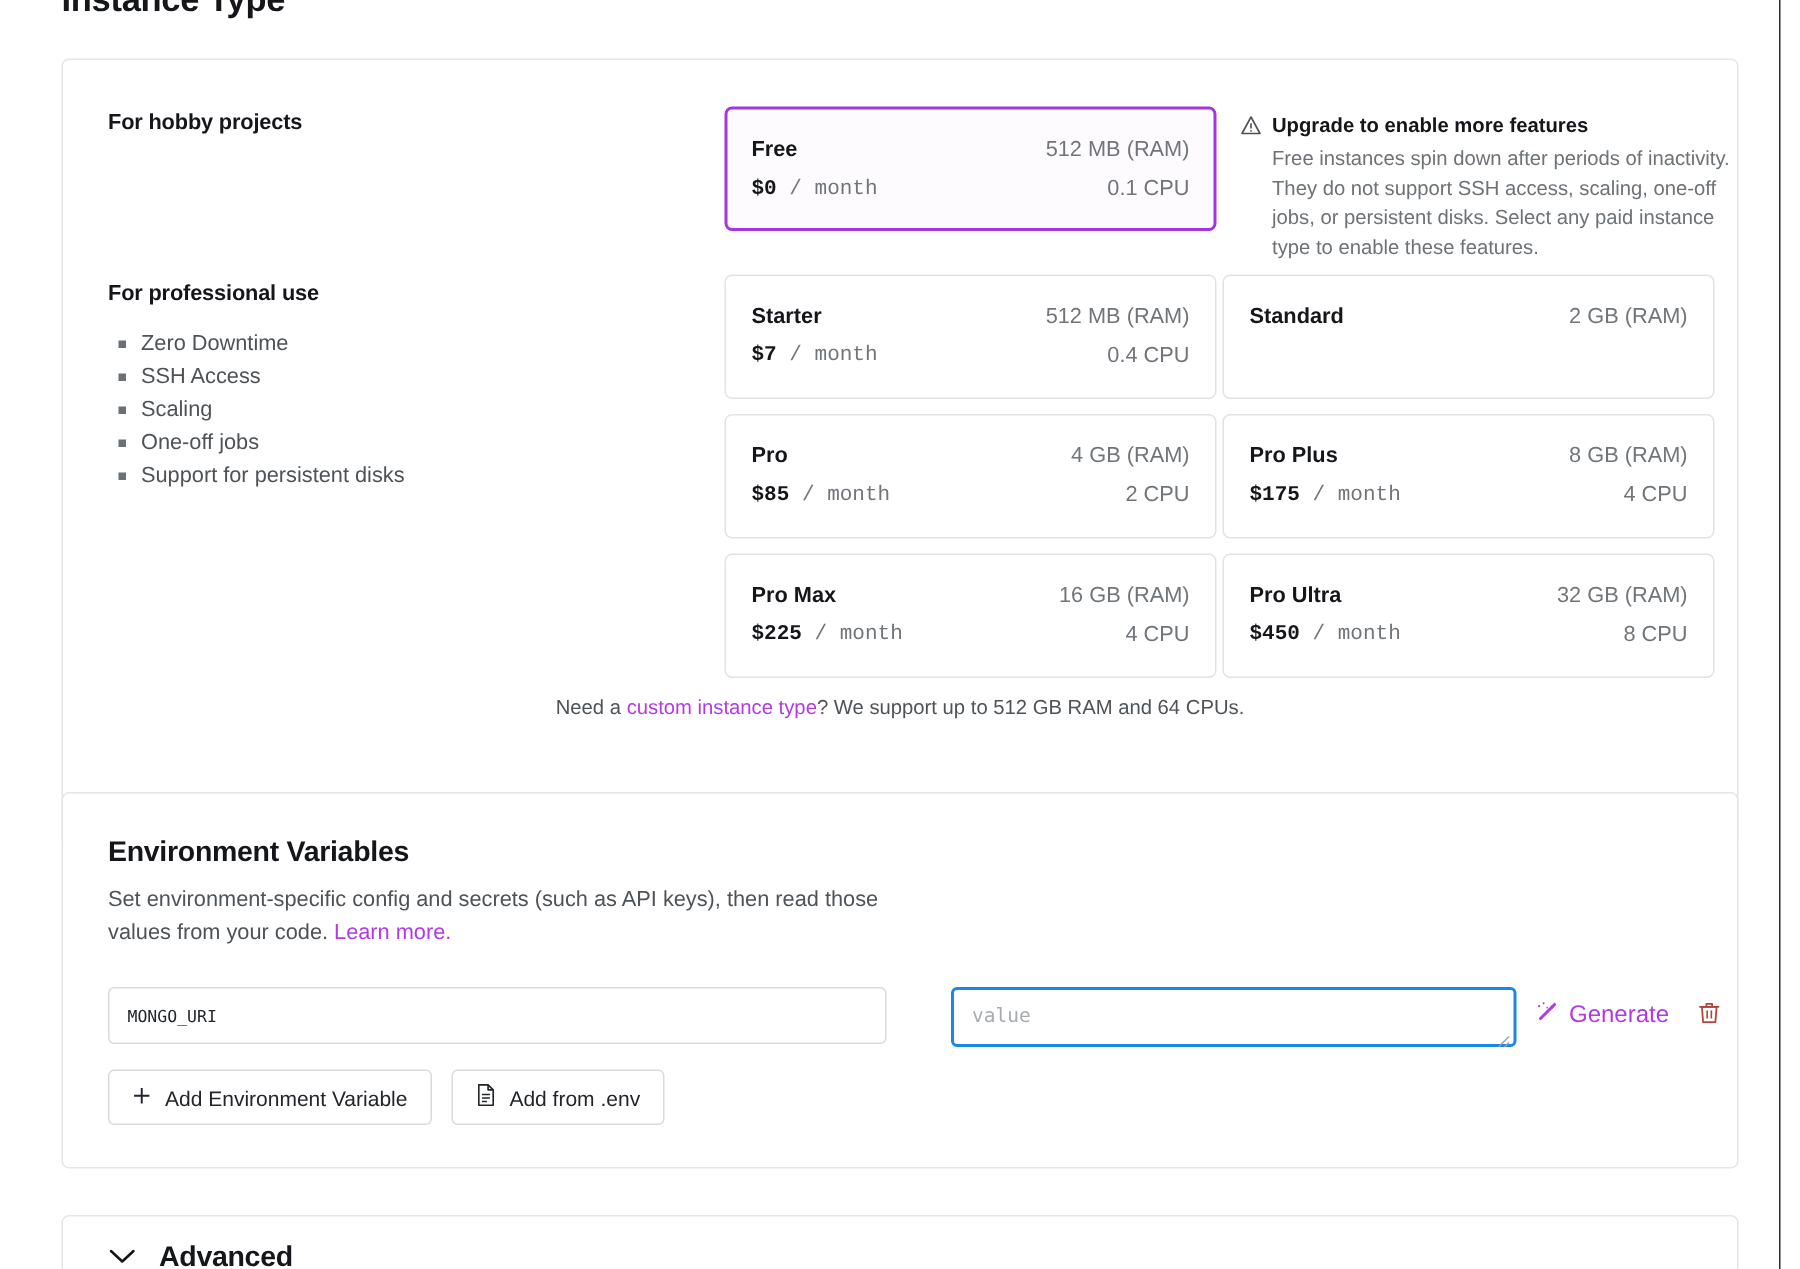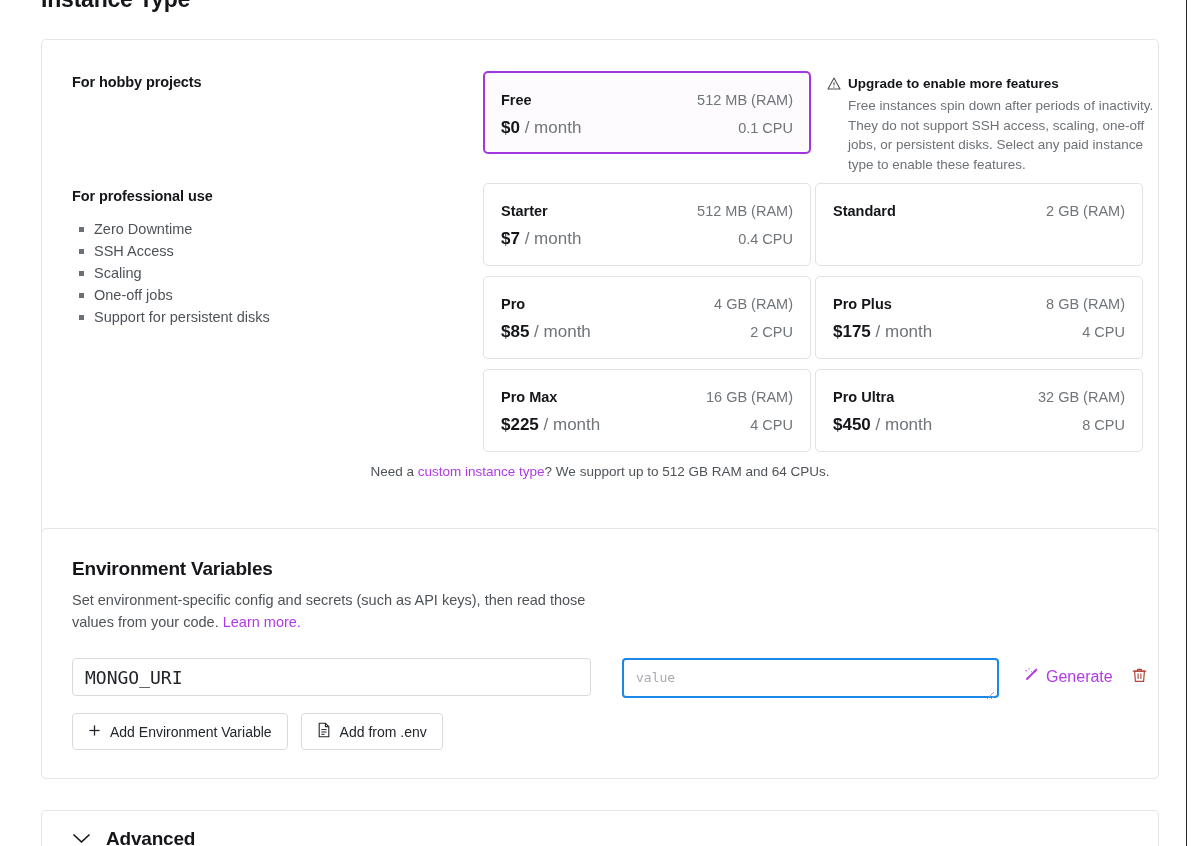--- a/index.html
+++ b/index.html
@@ -73,21 +73,21 @@
   .card .row {
     position: absolute; left: 0; right: 0;
     display: flex; justify-content: space-between; align-items: center;
     padding: 0 17px;
   }
   .card .row.r1 { top: 19px; }
   .card .row.r2 { top: 45px; }
   .card.selected .row { padding: 0 16px; }
   .c-name { font-size: 14.5px; font-weight: 700; color: #14161a; }
   .c-ram  { font-size: 14.5px; color: #70757a; }
-  .c-price{ font-size: 17px; color: #70757a; }
+  .c-price{ font-size: 14px; color: #70757a; font-family: Liberation Mono, monospace; }
   .c-price b { color: #14161a; font-weight: 700; }
   .c-cpu  { font-size: 14.5px; color: #70757a; }
 
   .col-a { left: 441px; }
   .col-b { left: 773px; }
   .rowpos-0 { top: 31px; }
   .rowpos-1 { top: 143px; }
   .rowpos-2 { top: 236px; }
   .rowpos-3 { top: 329px; }
 
@@ -116,24 +116,24 @@
     font-size: 19px; font-weight: 700; color: #14161a; letter-spacing: -0.2px;
   }
   .env-desc {
     position: absolute; left: 30px; top: 61px; width: 520px;
     font-size: 14.5px; color: #4e5358; line-height: 21.5px;
   }
   .env-row { position: absolute; left: 30px; top: 129px; right: 24px; height: 40px; }
   .key-input {
     position: absolute; left: 0; top: 0; width: 519px; height: 38px;
     border: 1px solid #d8dadd; border-radius: 4px; background: #fff;
-    font-family: "DejaVu Sans Mono", monospace; font-size: 18px;
+    font-family: "DejaVu Sans Mono", monospace; font-size: 11px;
     color: #22252a; padding: 0 12px; outline: none;
   }
-  .val-wrap { position: absolute; left: 550px; top: 0; width: 377px; height: 40px; }
+  .val-wrap { position: absolute; left: 562px; top: 0; width: 377px; height: 40px; }
   .val-input {
     width: 100%; height: 40px; resize: none;
     border: 2px solid #1b87e6; border-radius: 4px; background: #fff;
     font-family: "DejaVu Sans Mono", monospace; font-size: 13px;
     color: #22252a; padding: 10px 12px; outline: none; overflow: hidden;
   }
   .val-input::placeholder { color: #a7abaf; }
   .resize-grip {
     position: absolute; right: 4px; bottom: 3px; width: 9px; height: 9px;
     pointer-events: none;

